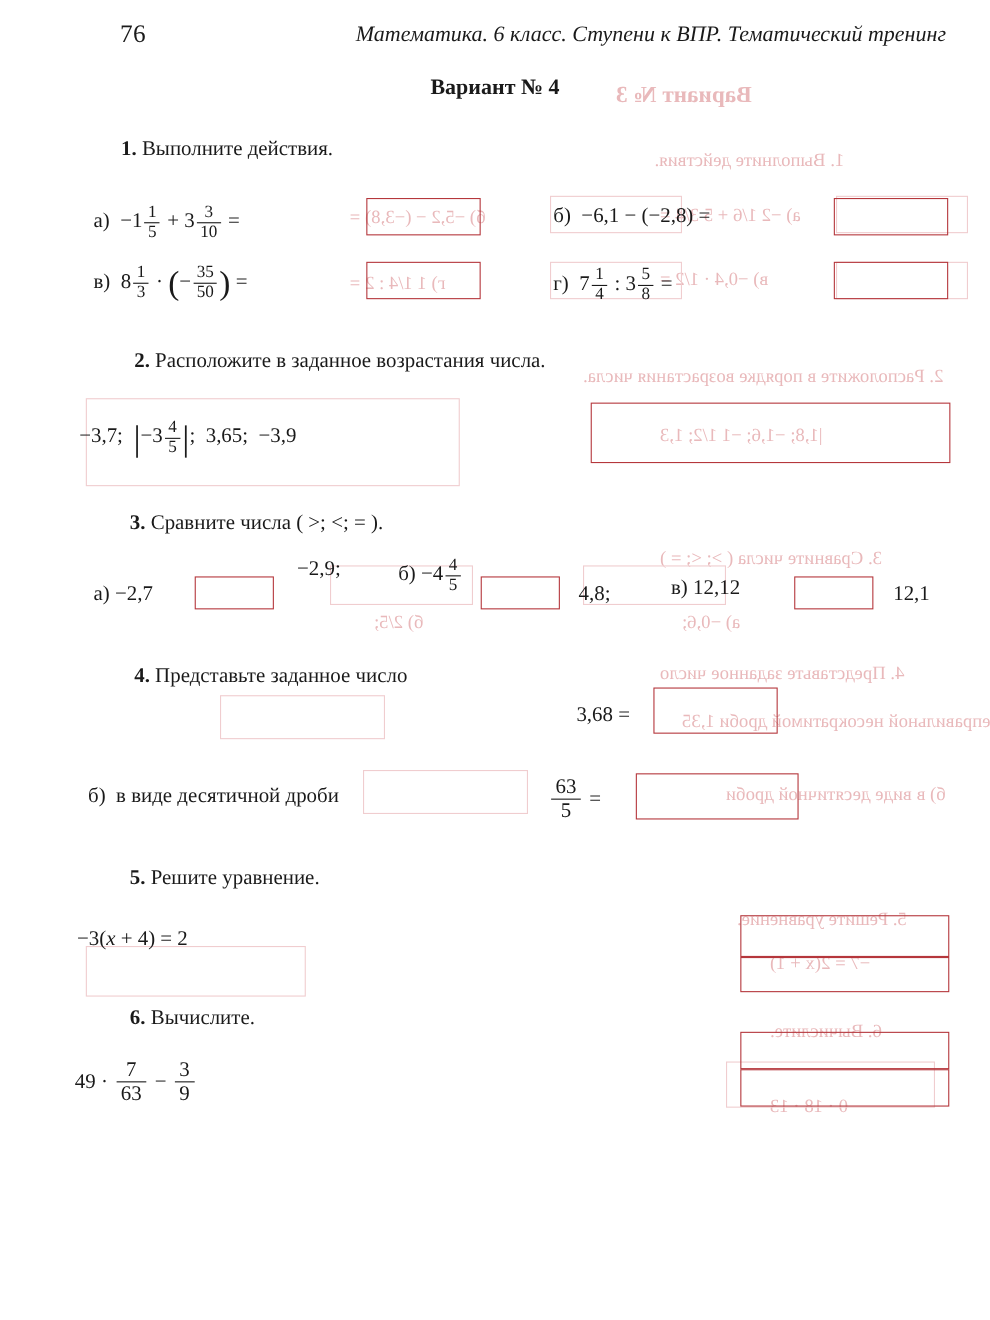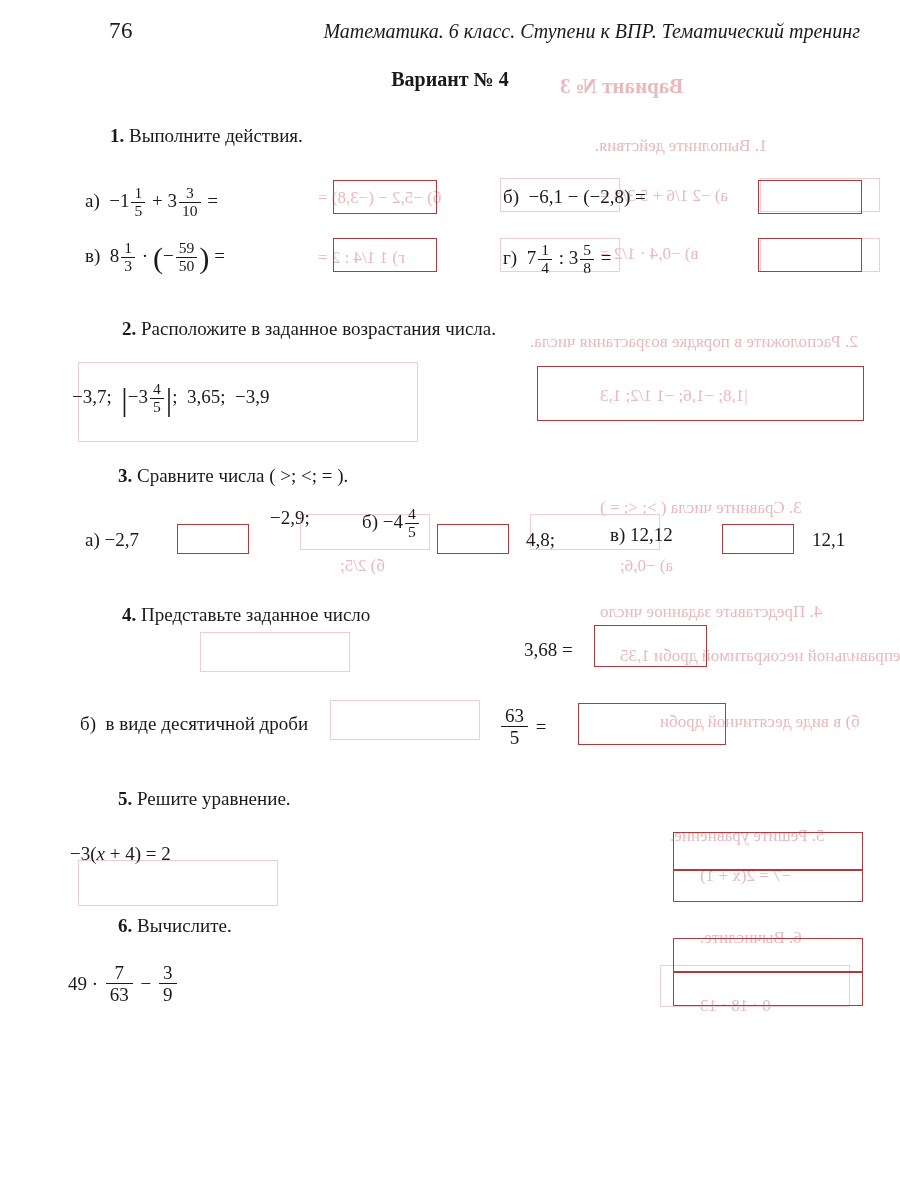--- a/index.html
+++ b/index.html
@@ -190,21 +190,21 @@
   <div class="answer-box" style="top:180px; left:333px; width:104px; height:34px;"></div>
 
   <div class="expr" style="top:186px; left:503px;">
     <span class="label">б)</span>
     &nbsp;−6,1 − (−2,8) =
   </div>
   <div class="answer-box" style="top:180px; left:758px; width:104px; height:34px;"></div>
 
   <div class="expr" style="top:240px; left:85px;">
     <span class="label">в)</span>
-    &nbsp;8<span class="frac"><span class="num">1</span><span class="den">3</span></span> · <span class="paren-big">(</span>−<span class="frac"><span class="num">59</span><span class="den">50</span></span><span class="paren-big">)</span> =
+    &nbsp;8<span class="frac"><span class="num">1</span><span class="den">3</span></span> · <span class="paren-big">(</span>−<span class="frac"><span class="num">35</span><span class="den">50</span></span><span class="paren-big">)</span> =
   </div>
   <div class="answer-box" style="top:238px; left:333px; width:104px; height:34px;"></div>
 
   <div class="expr" style="top:242px; left:503px;">
     <span class="label">г)</span>
     &nbsp;7<span class="frac"><span class="num">1</span><span class="den">4</span></span> : 3<span class="frac"><span class="num">5</span><span class="den">8</span></span> =
   </div>
   <div class="answer-box" style="top:238px; left:758px; width:104px; height:34px;"></div>
 
   <div class="task-head" style="top:318px; left:122px;">

